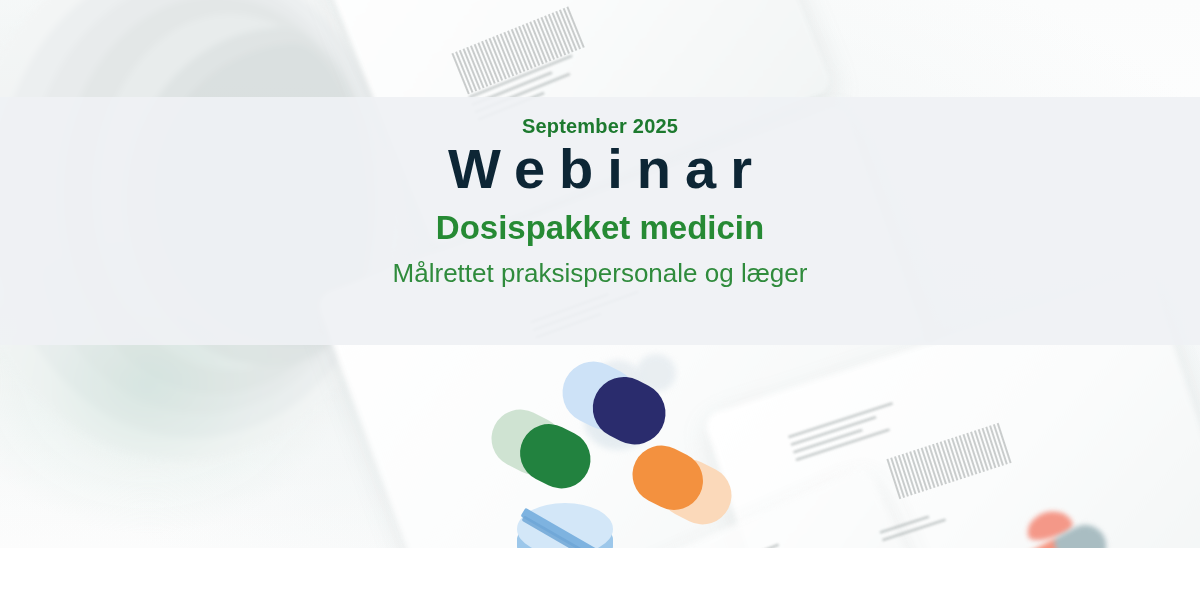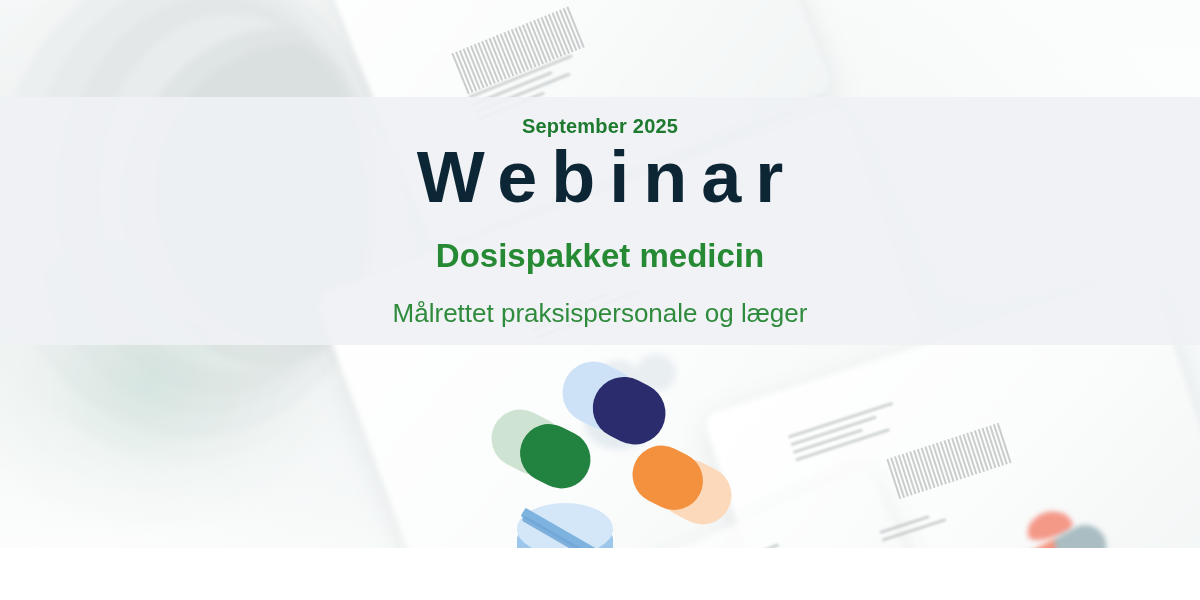--- a/index.html
+++ b/index.html
@@ -285,30 +285,30 @@
     font-size: 20px;
     font-weight: bold;
     letter-spacing: .2px;
     color: #1d7a2f;
     line-height: 1.15;
   }
 
   .headline {
     margin: 0;
     padding-top: 2px;
-    font-size: 72px;
+    font-size: 56px;
     font-weight: bold;
     letter-spacing: 14px;
     text-indent: 14px;
     color: #0d2635;
     line-height: 1.03;
   }
 
   .subtitle {
-    margin: 17px;
+    margin: 5px;
     padding-top: 6px;
     font-size: 33px;
     font-weight: bold;
     color: #268a34;
     line-height: 1.16;
   }
 
   .audience {
     margin: 0;
     padding-top: 6px;

